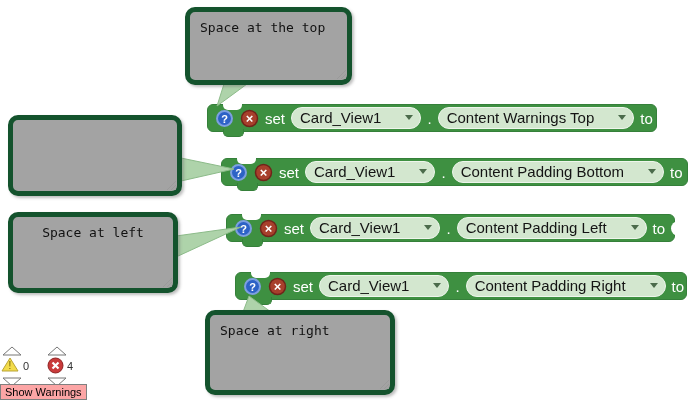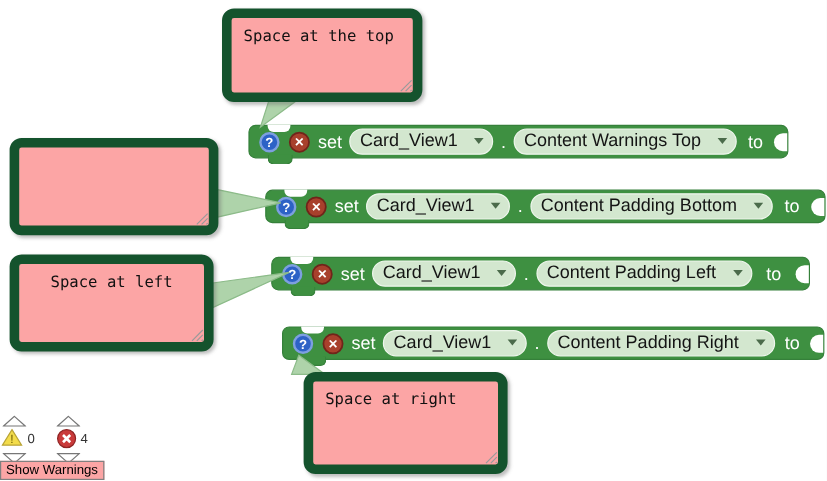--- a/index.html
+++ b/index.html
@@ -17,28 +17,28 @@
   .icn{flex:none;display:block;}
   .icn.help circle{fill:#2d62c6;stroke:#7d9fe0;stroke-width:2;}
   .icn.err  circle{fill:#a8402c;stroke:#70241a;stroke-width:1.5;}
   .icn text{fill:#fff;font-family:"Liberation Sans",sans-serif;font-weight:bold;
             text-anchor:middle;}
   .icn.help text{font-size:11px;}
   .icn.err  text{font-size:13px;}
   .kw{flex:none;text-align:center;}
   .pill{flex:none;background:#d3e7cf;border:1px solid #eef6ec;border-radius:11px;
         padding:2px 7px 3px 8px;color:#141414;display:inline-flex;align-items:center;
-        gap:14px;line-height:1;cursor:pointer;}
+        gap:24px;line-height:1;cursor:pointer;}
   .arr{width:0;height:0;border-left:4px solid transparent;border-right:4px solid transparent;
        border-top:5px solid #4b6b4b;}
   .socket{margin-left:auto;flex:none;width:11px;height:15px;background:#fff;
           border-radius:8px 0 0 8px;}
 
   
-  .comment{position:absolute;background:#fca5a5;border:8px solid #14532d;border-radius:10px;
+  .comment{position:absolute;background:#a3a3a3;border:5px solid #14532d;border-radius:10px;
            padding:8px 10px;font-family:"DejaVu Sans Mono",monospace;font-size:13px;
            color:#111;box-sizing:border-box;box-shadow:2px 2px 3px rgba(110,110,110,.45);
            z-index:4;}
   .handle{position:absolute;right:0;bottom:0;}
 
   
   #tails{position:absolute;left:0;top:0;z-index:3;pointer-events:none;}
   #tails polygon{fill:#aed3aa;stroke:#8cbb89;stroke-width:1;}
 
   
@@ -74,21 +74,21 @@
     </svg>
   </div>
 
   <div class="comment" style="left:8px;top:212px;width:170px;height:81px;text-align:center;">
     <span>Space at left</span>
     <svg class="handle" width="11" height="11">
       <path d="M1 10 L10 1 M5 10 L10 5 M9 10 L10 9" stroke="#9a9a9a" fill="none"></path>
     </svg>
   </div>
 
-  <div class="comment" style="left:205px;top:310px;width:170px;height:85px;margin-left:48px;">
+  <div class="comment" style="left:205px;top:310px;width:190px;height:85px;">
     <span>Space at right</span>
     <svg class="handle" width="11" height="11">
       <path d="M1 10 L10 1 M5 10 L10 5 M9 10 L10 9" stroke="#9a9a9a" fill="none"></path>
     </svg>
   </div>
 
   <div class="block" style="left:207px;top:104px;width:450px;">
     <span class="notch"></span>
     <span class="bump"></span>
     <svg class="icn help" width="19" height="19">

